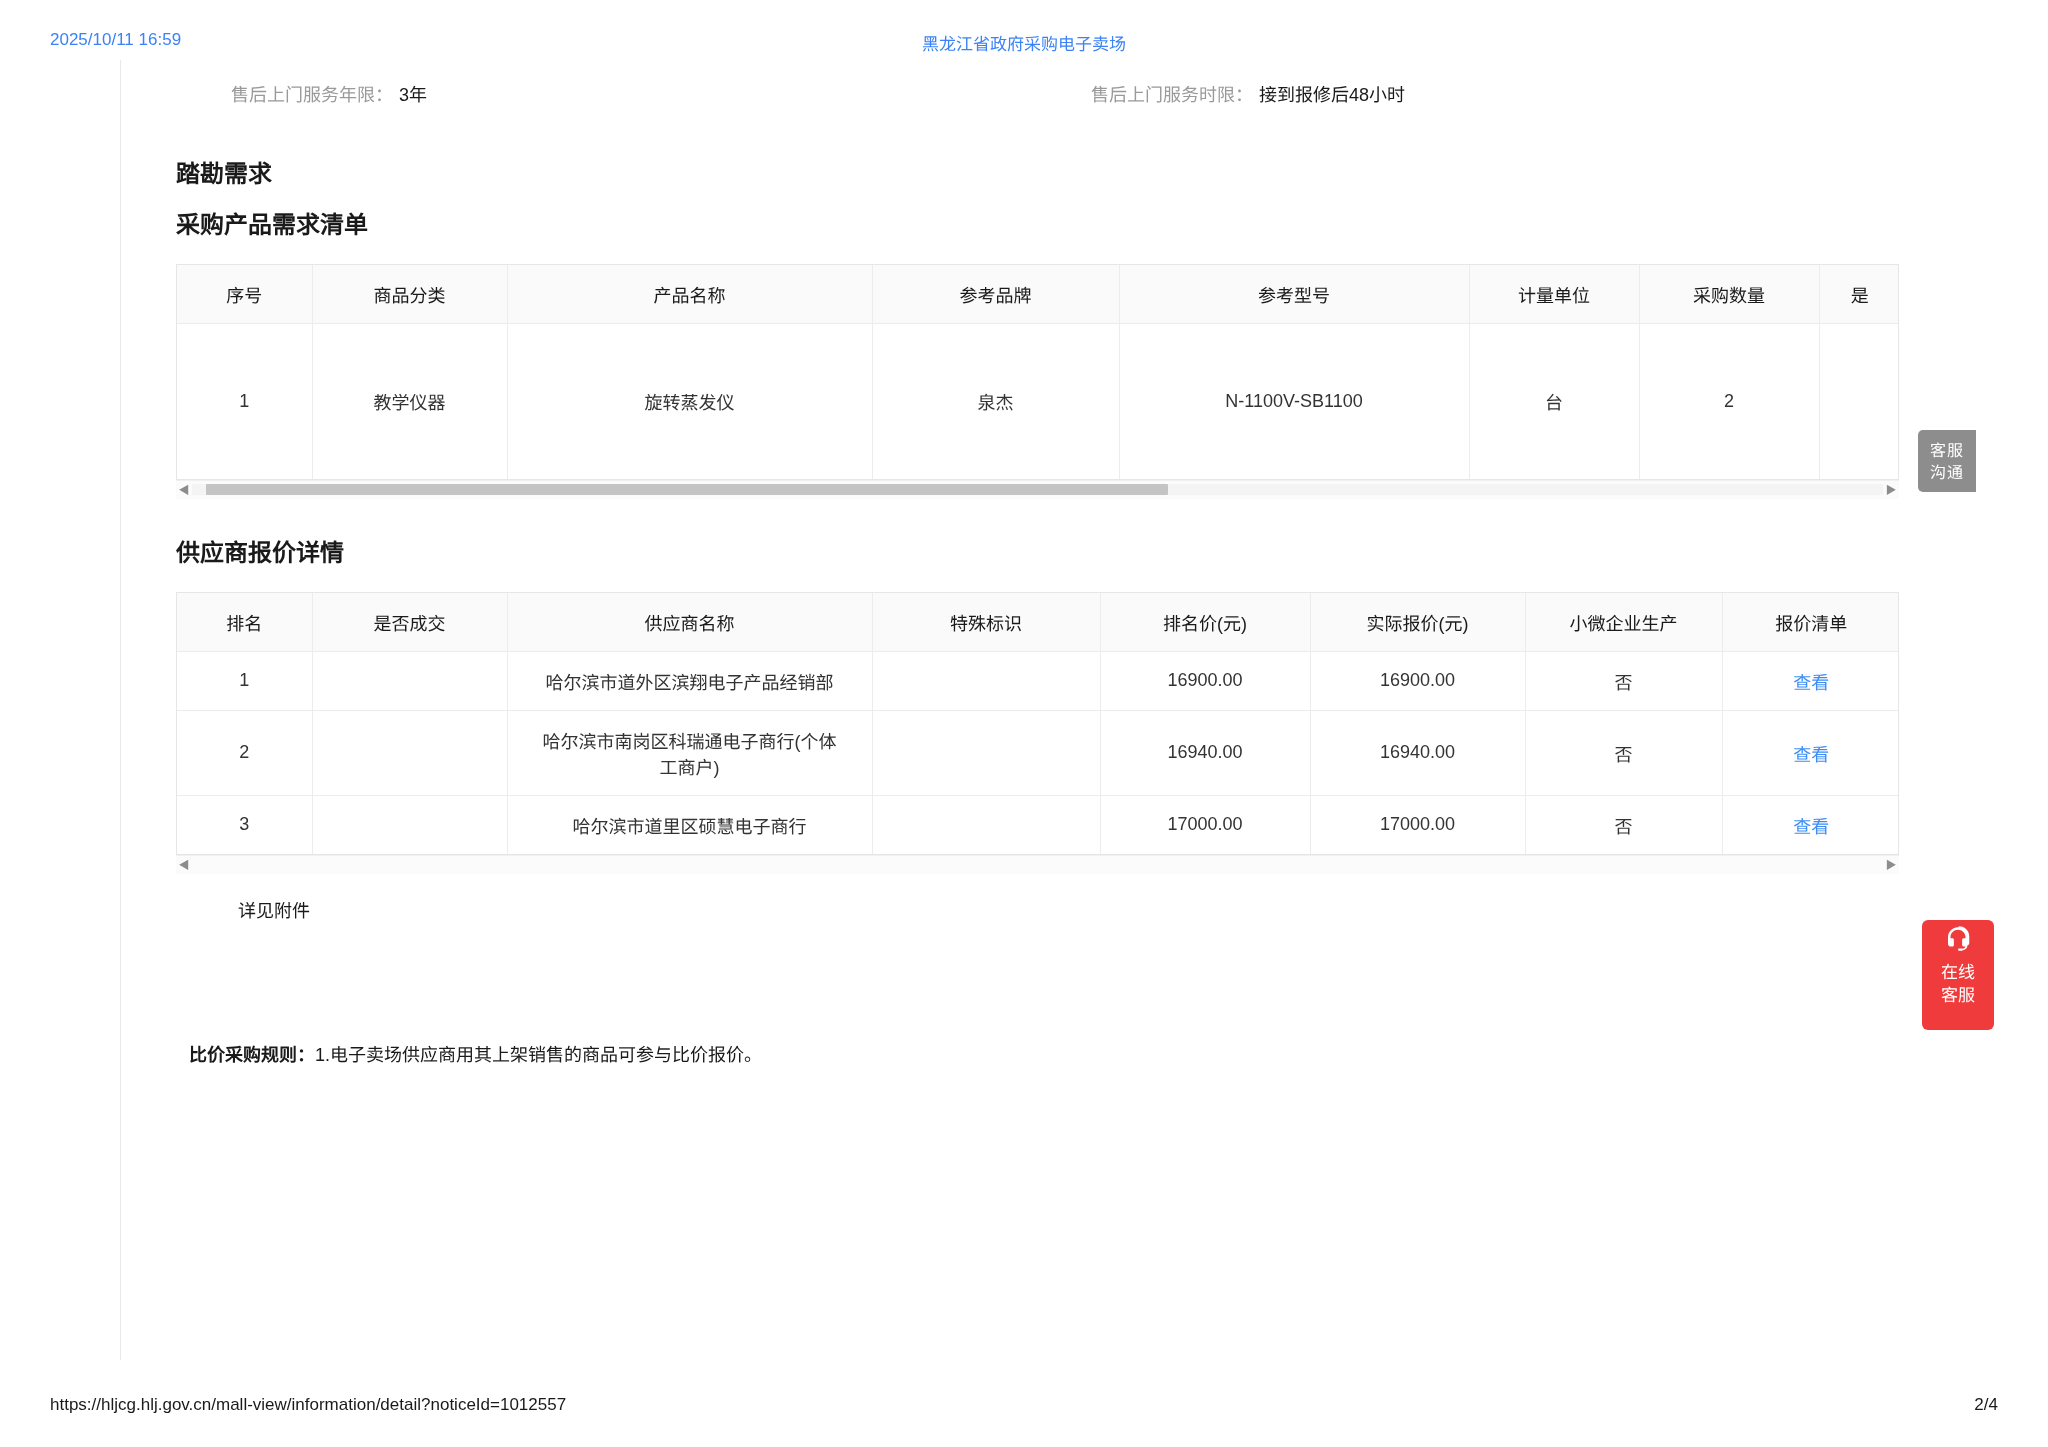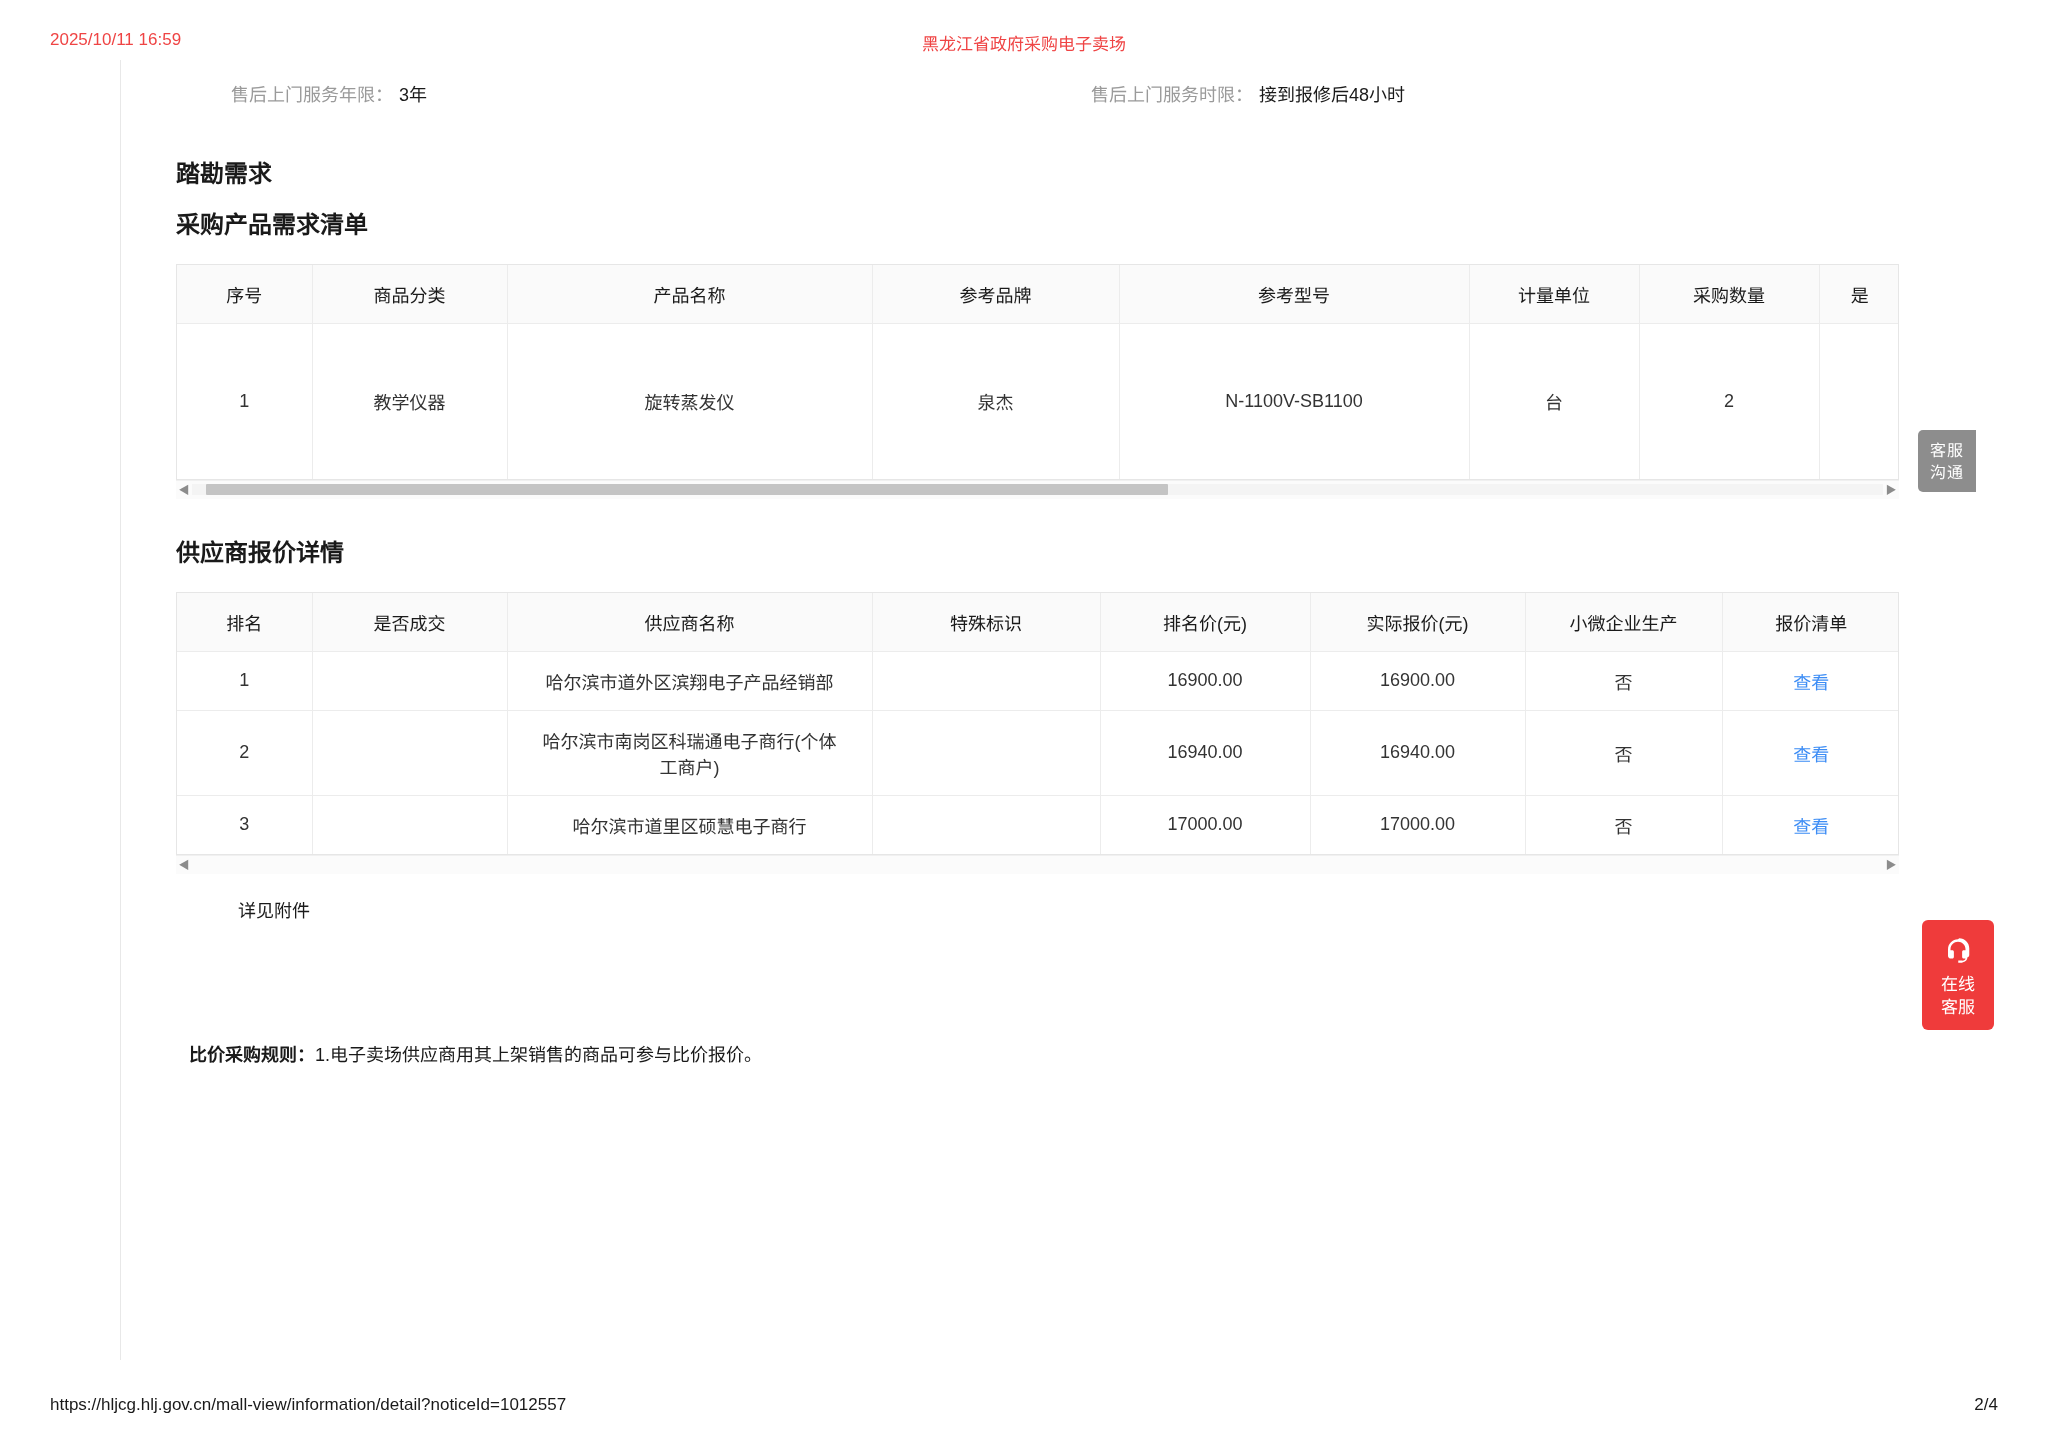--- a/index.html
+++ b/index.html
@@ -17,21 +17,21 @@
   }
 
   
   .print-header {
     position: absolute;
     top: 30px;
     left: 0;
     width: 2048px;
     height: 24px;
     font-size: 17px;
-    color: #ef4444;
+    color: #3b82f6;
   }
   .print-header .ph-left {
     position: absolute;
     left: 50px;
     top: 0;
   }
   .print-header .ph-center {
     position: absolute;
     left: 0;
     width: 2048px;
@@ -208,21 +208,21 @@
     right: 54px;
     top: 920px;
     width: 72px;
     height: 110px;
     background: #ef3b3b;
     border-radius: 6px;
     color: #fff;
     text-align: center;
     font-size: 17px;
     line-height: 1.35;
-    padding-top: 16px;
+    padding-top: 4px;
     box-sizing: border-box;
   }
   .online-service .hs-icon {
     display: block;
     margin: 0 auto 8px auto;
     width: 30px;
     height: 30px;
   }
 </style>
 </head>

